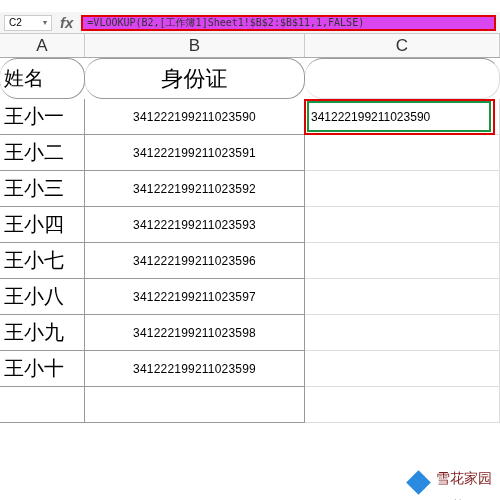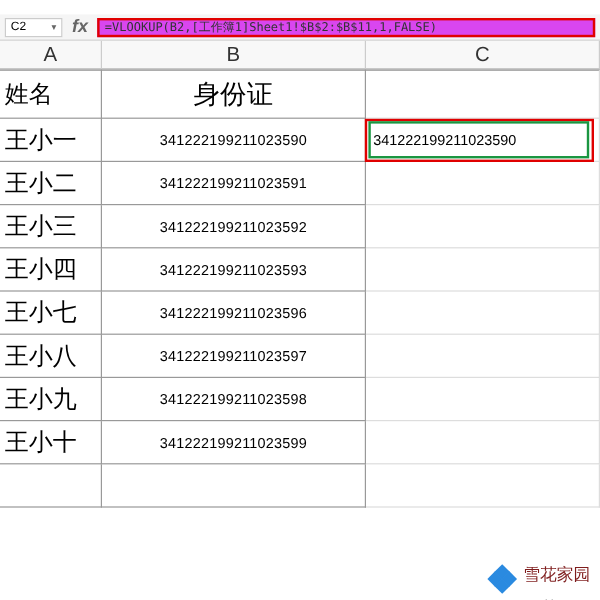--- a/index.html
+++ b/index.html
@@ -79,21 +79,21 @@
       display: flex;
       align-items: center;
       padding: 0 6px;
       font-size: 12px;
       color: #000;
     }
     .header-cell { font-size: 22px; justify-content: center;}
     .cell.a { width: 85px; font-size: 20px; justify-content: flex-start;}
     .cell.b { width: 220px; justify-content: center; font-family: sans-serif; letter-spacing: 0.2px;}
     .cell.c { width: 195px; border-right: 1px solid #ddd; border-bottom: 1px solid #ddd; font-family: sans-serif; justify-content: flex-start;}
-    .row:first-child .cell { border-top: 1px solid #999;}
+    .row:first-child .cell { border-top: 1px solid #999; border-radius: 18px;}
     .row .cell.a { padding-left: 4px;}
     .c2-highlight {
       position: absolute;
       top: 41px;
       left: 304px;
       width: 191px;
       height: 36px;
       border: 2px solid #e00000;
       pointer-events: none;
     }

